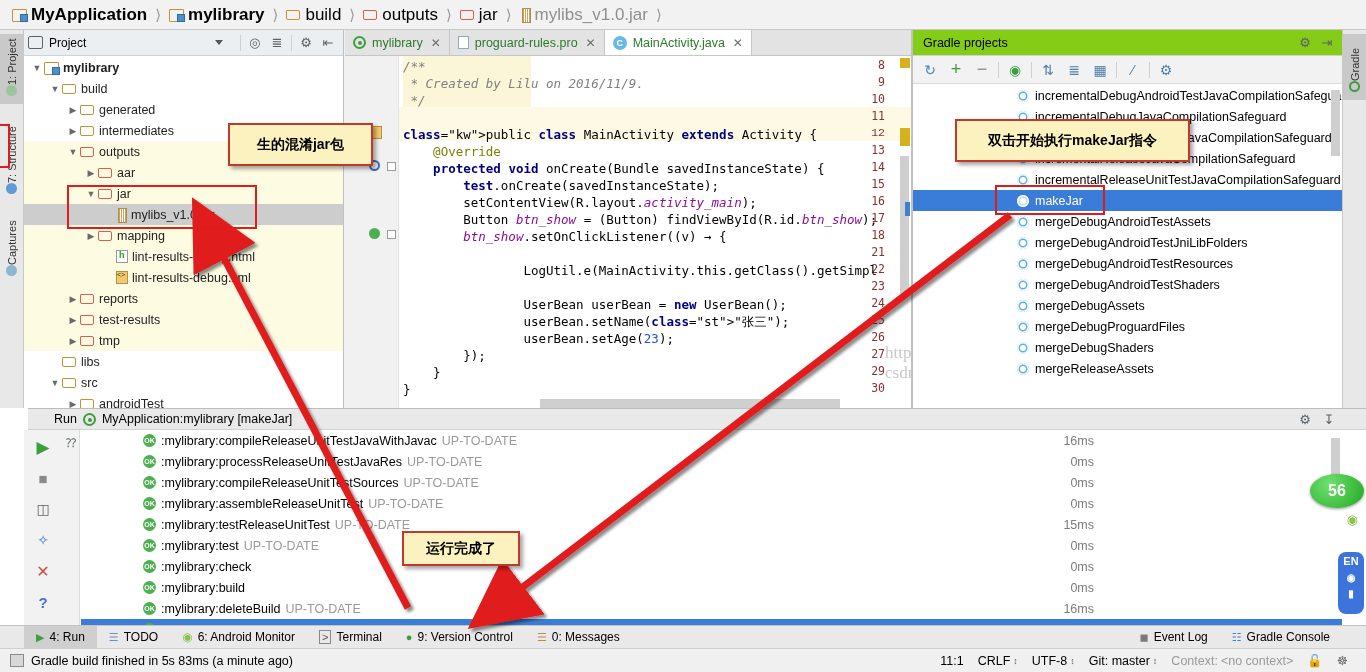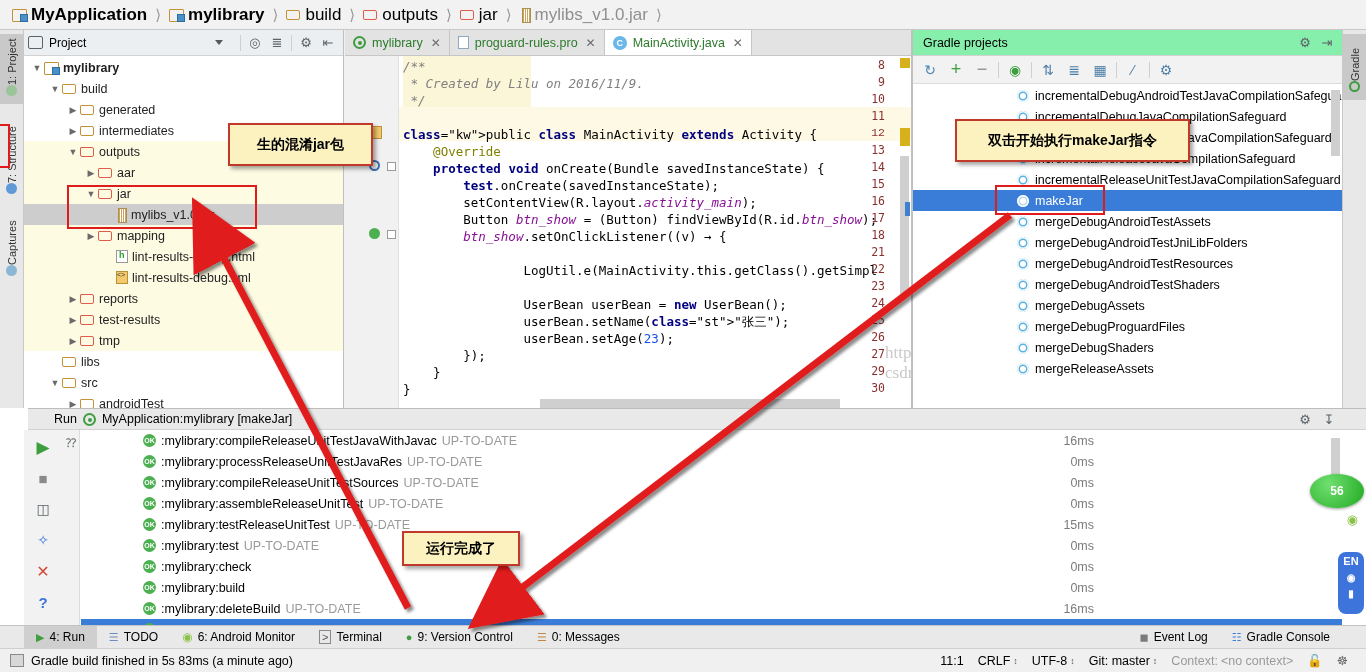--- a/index.html
+++ b/index.html
@@ -107,21 +107,21 @@
   .num { color:#1750eb; }
   .hl-comment { position:absolute; left:58px; background:#fcf6d8; }
   .hl-band { position:absolute; left:54px; right:0; background:#fdf9e4; }
   .marker { position:absolute; width:10px; height:10px; }
   .vscroll { position:absolute; right:2px; width:9px; background:#cfcfcf; border-radius:1px; }
   .watermark { position:absolute; font-family:"Liberation Serif", serif; font-size:17px; color:#c9c9c9; }
 
   
   .gradle { position:absolute; left:912px; top:30px; width:430px; height:378px; background:#fff;
      border-left:1px solid #c0c0c0; }
-  .g-head { height:26px; background:#86efac; border-bottom:1px solid #d2d2d2; display:flex; align-items:center;
+  .g-head { height:26px; background:#84cc16; border-bottom:1px solid #d2d2d2; display:flex; align-items:center;
      padding:0 4px; }
   .g-head .title { font-size:12.5px; margin-left:6px; }
   .g-tools { height:28px; background:#f2f2f2; border-bottom:1px solid #dcdcdc; display:flex; align-items:center;
      padding-left:4px; }
   .gt { width:26px; height:24px; display:flex; align-items:center; justify-content:center; color:#4c7fa8; font-size:14px; }
   .g-list { position:absolute; left:0; top:55px; right:0; bottom:0; overflow:hidden; font-size:12.5px; }
   .grow { height:21px; display:flex; align-items:center; padding-left:104px; white-space:nowrap; }
   .grow.sel { background:#3a7dd8; color:#fff; }
   .ic-task { width:12px; height:12px; border-radius:50%; background:#5ab2e0; position:relative;
      margin-right:6px; flex:none;
@@ -161,21 +161,21 @@
   
   .callout { position:absolute; background:#fbf2c0; border:2px solid #c0392b;
      font-weight:bold; font-size:14px; color:#000; display:flex; align-items:center; justify-content:center;
      box-shadow: 3px 3px 4px rgba(0,0,0,.35); z-index:50; }
   .rbox { position:absolute; border:2.5px solid #e01b1b; z-index:49; }
   .arrow-svg { position:absolute; left:0; top:0; width:1366px; height:672px; pointer-events:none; z-index:48; }
 
   
   .float-56 { position:absolute; right:2px; top:474px; width:54px; height:34px; border-radius:50%;
      background:radial-gradient(circle at 35% 30%, #6fe06f, #21a821); color:#fff; font-weight:bold;
-     font-size:12px; display:flex; align-items:center; justify-content:center; z-index:46;
+     font-size:16px; display:flex; align-items:center; justify-content:center; z-index:46;
      box-shadow:0 1px 3px rgba(0,0,0,.4);margin-left:16px; }
   .float-ime { position:absolute; right:2px; top:552px; width:26px; height:62px; border-radius:8px;
      background:#3c74dc; color:#fff; display:flex; flex-direction:column; align-items:center;
      padding-top:3px; gap:5px; z-index:46; font-size:11px; font-weight:bold; }
 </style>
 </head>
 <body>
 
 <div id="app">
 

